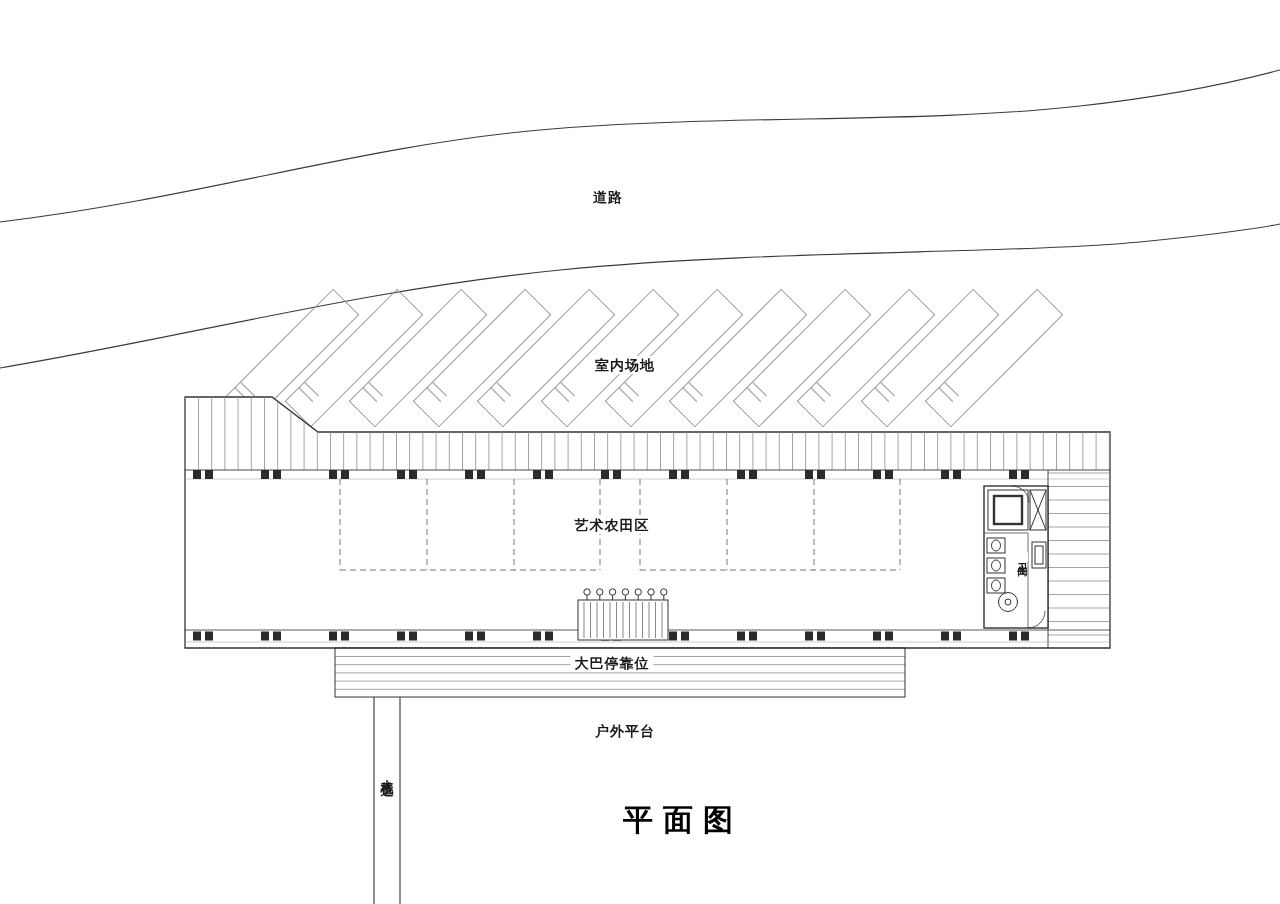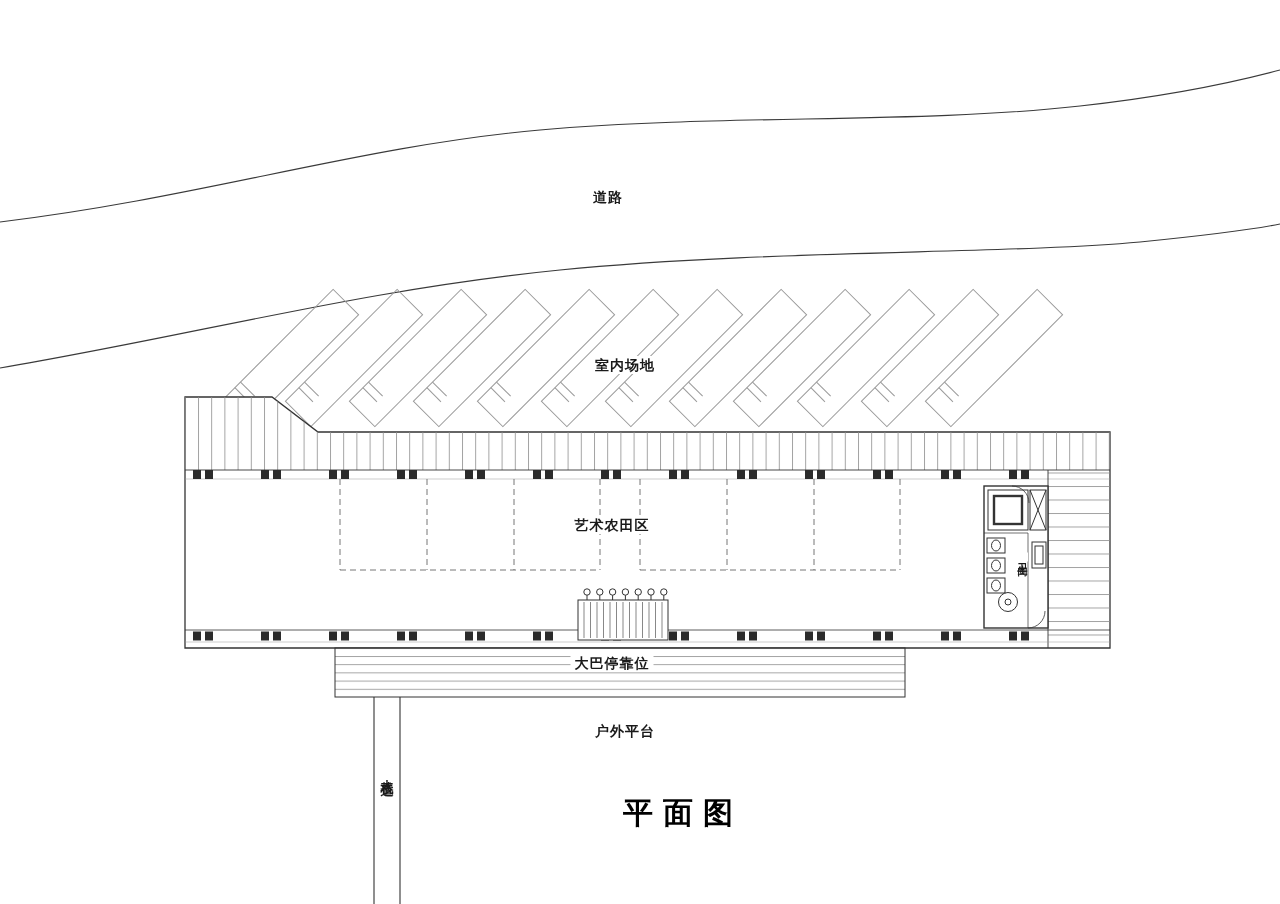--- a/index.html
+++ b/index.html
@@ -15,21 +15,21 @@
   }
   .lbl.vert{
     writing-mode:vertical-rl;text-orientation:upright;
     padding:3px 1px;letter-spacing:2px;
   }
   .lbl.small{font-size:10px;letter-spacing:1px;}
   .lbl.mid{font-size:13px;}
   .title{
     position:absolute;transform:translate(-50%,-50%);
     color:#000;font-weight:bold;font-size:30px;letter-spacing:10px;
-    background:#fff;padding:2px 6px;white-space:nowrap;
+    background:#fff;padding:2px 6px;white-space:nowrap;margin-top:7px;
   }
 </style>
 </head>
 <body>
 
 <div class="page">
 
   <svg class="plan-svg" width="1280" height="904" viewBox="0 0 1280 904">
     <defs>
       <pattern id="hatchV" width="13.2" height="20" patternUnits="userSpaceOnUse">

